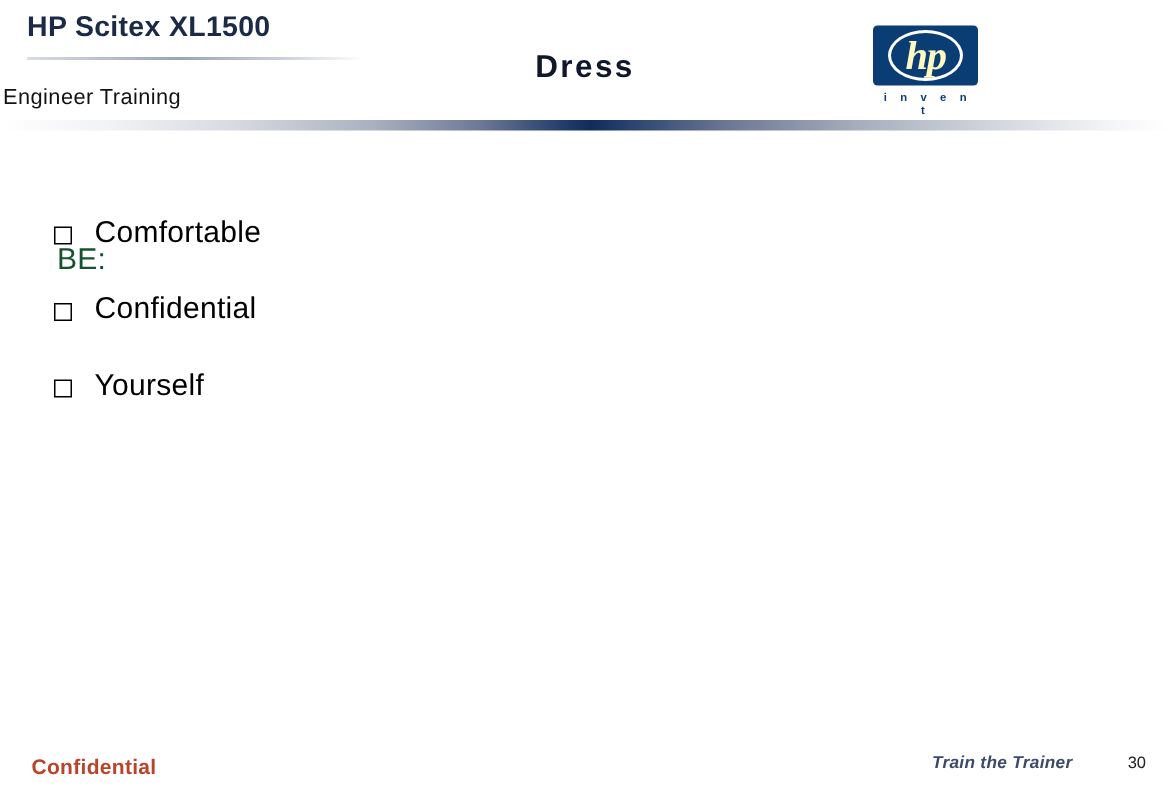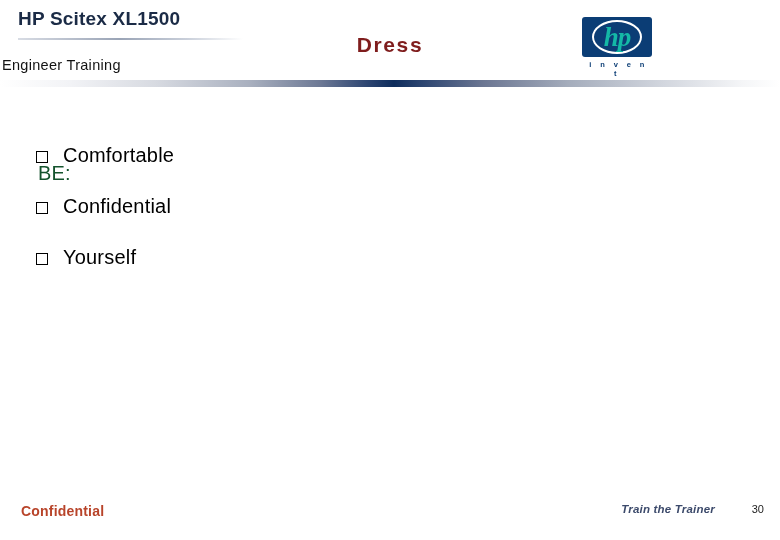--- a/index.html
+++ b/index.html
@@ -61,21 +61,21 @@
 
   #slide-title {
     position: absolute;
     left: 0;
     top: 33px;
     width: 780px;
     text-align: center;
     font-size: 21px;
     font-weight: bold;
     letter-spacing: 1.6px;
-    color: #7f1d1d;
+    color: #0f172a;
   }
 
   
   #hp-logo {
     position: absolute;
     right: 14px;
     top: 17px;
     width: 76px;
   }
   #hp-mark {
@@ -100,21 +100,21 @@
     position: absolute;
     left: 0; top: 0;
     width: 70px;
     height: 40px;
     line-height: 40px;
     text-align: center;
     font-family: "Liberation Serif", serif;
     font-style: italic;
     font-weight: bold;
     font-size: 27px;
-    color: #14b8a6;
+    color: #fef9c3;
     letter-spacing: -1px;
     border-radius: 12px;
   }
   #hp-invent {
     margin-top: 3px;
     width: 70px;
     text-align: center;
     font-size: 7.5px;
     font-weight: bold;
     letter-spacing: 3.4px;

